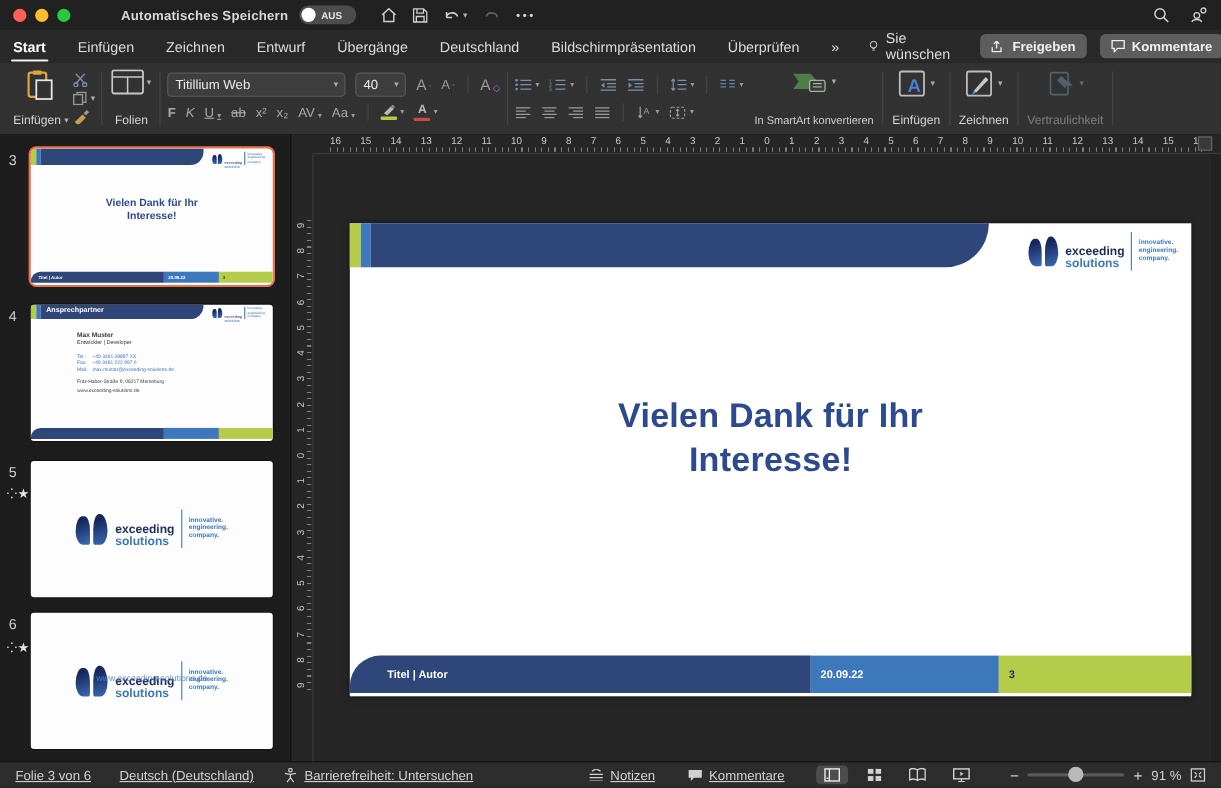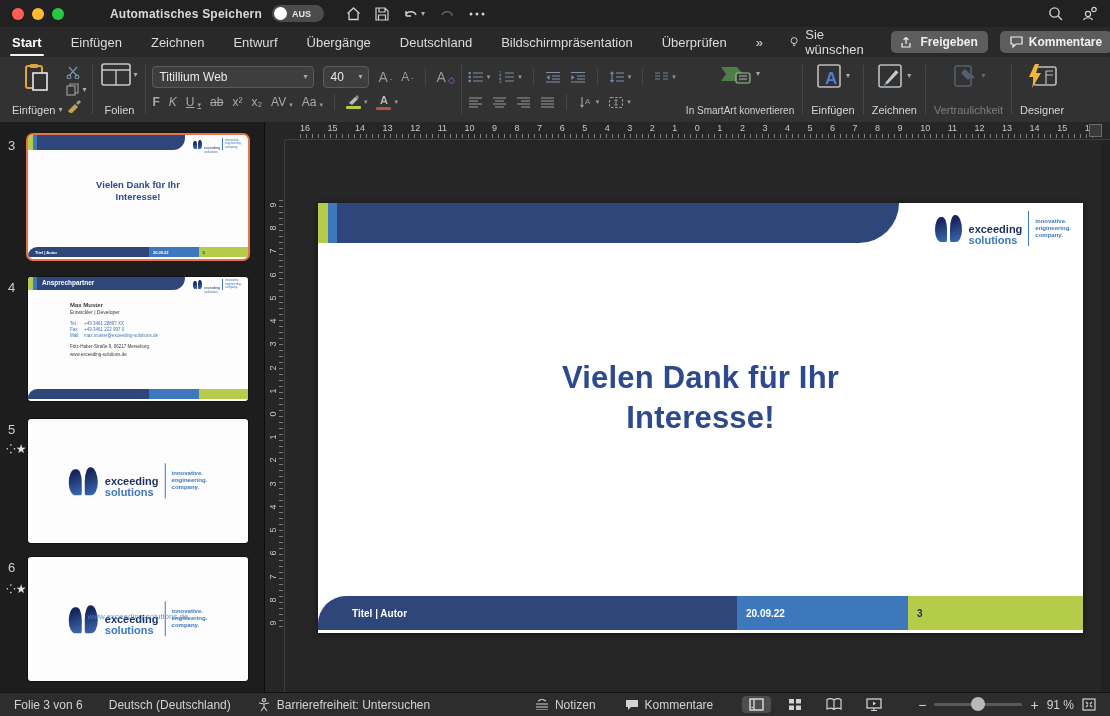--- a/index.html
+++ b/index.html
@@ -124,21 +124,21 @@
   .s-f-dark { width:419px; background:#2e4679; border-top-left-radius:28px; color:#fff;
     display:flex; align-items:center; padding-left:34px; }
   .s-f-blue { width:171px; background:#3e78bc; color:#fff; display:flex; align-items:center; padding-left:9px; }
   .s-f-green{ flex:1; background:#b5cc4b; color:#1d2b55; display:flex; align-items:center; padding-left:9px; }
   .scroll-gutter { position:absolute; top:18px; right:0; bottom:0; width:9px; background:#222; }
 
   
   .statusbar { position:absolute; left:0; right:0; bottom:0; height:24px; background:#2d2d2d;
     border-top:1px solid #111; display:flex; align-items:center; padding:0 14px; gap:26px;
     font-size:12px; color:#d2d2d2; }
-  .sb-item { display:flex; align-items:center; gap:6px; white-space:nowrap; }
+  .sb-item { display:flex; align-items:center; gap:6px; white-space:nowrap;text-decoration:underline; }
   .sb-right { margin-left:auto; display:flex; align-items:center; gap:29px; }
   .viewbtns { display:flex; align-items:center; gap:10px; }
   .viewbtn { padding:2px 7px; border-radius:4px; display:flex; align-items:center; }
   .viewbtn.active { background:#4d4d4d; }
   .zoomctl { display:flex; align-items:center; gap:8px; }
   .slider { width:88px; height:3px; background:#5a5a5a; border-radius:2px; position:relative; }
   .slider .sthumb { position:absolute; top:-6px; left:42%; width:14px; height:14px;
     background:#b9b9b9; border-radius:50%; }
   .zoom-sign { font-size:14px; color:#d2d2d2; }
 </style>
@@ -495,28 +495,20 @@
             <path d="M14 6 l7 7 -4 4 -7-7z" fill="#7d9ab8"></path>
             <path d="M20 12 l3 3" stroke="#7d9ab8" stroke-width="2"></path>
           </svg>
         <span class="chev">▾</span>
       </span>
       <span class="bigbtn-label">Vertraulichkeit</span>
     </div>
 
     <div class="tdivider"></div>
 
-    <div class="tgroup">
-      <svg width="32" height="26" viewBox="0 0 32 26">
-          <rect x="8" y="4" width="22" height="18" rx="2" fill="none" stroke="#bdbdbd" stroke-width="1.6"></rect>
-          <path d="M20 8 h7 M20 12 h7 M20 8 v13" stroke="#bdbdbd" stroke-width="1.2" fill="none"></path>
-          <path d="M9 1 L3 14 h5 L6 25 L15 10 h-5 L13 1z" fill="#f2b63c"></path>
-        </svg>
-      <span class="bigbtn-label">Designer</span>
-    </div>
   </div>
 
   <div class="main">
 
     <div class="thumbpanel">
 
       <span class="thumb-num" style="top:16px">3</span>
       <div class="thumb selected" style="top:13px">
         <div class="m-header" style="height:15px">
           <span class="m-stripe-g"></span>

